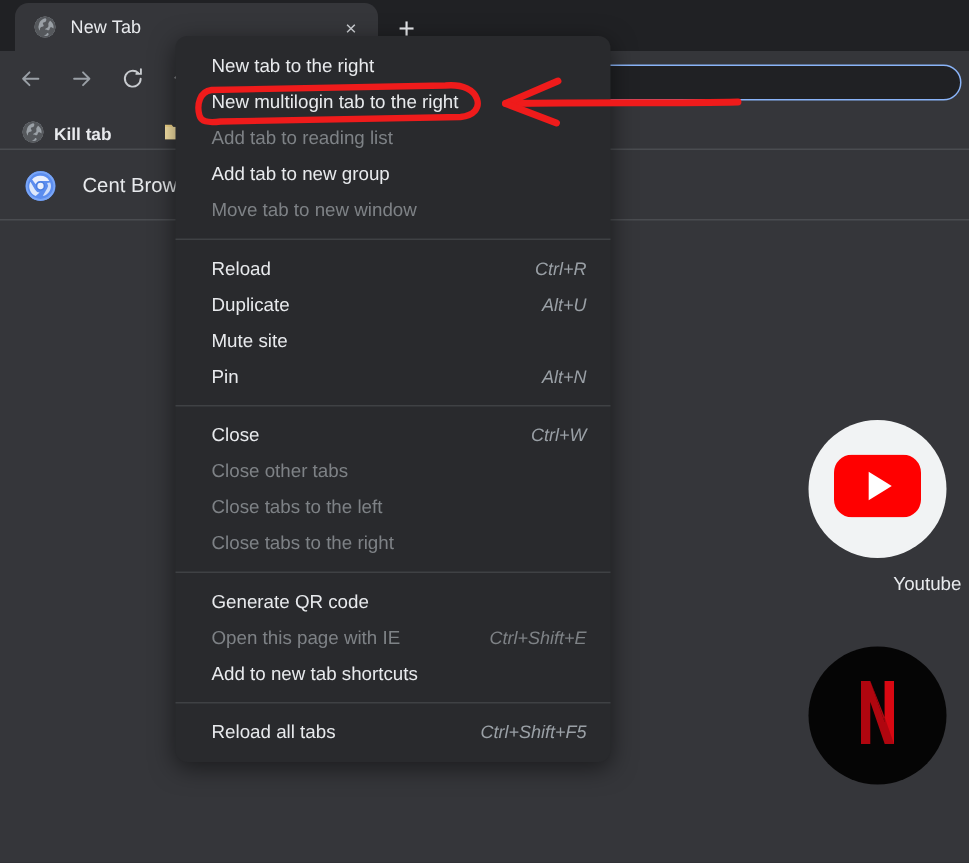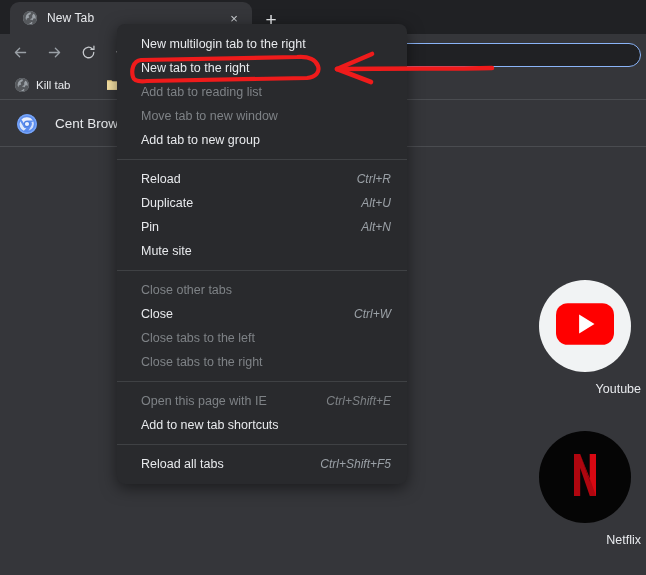--- a/index.html
+++ b/index.html
@@ -115,28 +115,29 @@
     left: 0; top: 70px;
     width: 646px; height: 30px;
     background: #35363a;
     display: flex;
     align-items: center;
     border-bottom: 1px solid #4a4c50;
     box-sizing: border-box;
   }
   .bm-item {
     display: flex;
-    align-items: center;
+    align-items: flex-end;
     height: 22px;
     padding: 0 6px;
     margin-left: 8px;
     border-radius: 4px;
     color: #e8eaed;
     font-size: 11.5px;
     white-space: nowrap;
+    font-weight: bold;
   }
   .bm-ico {
     width: 16px; height: 16px;
     margin-right: 6px;
     flex: 0 0 16px;
     display: block;
   }
 
   
   .secondbar {
@@ -342,72 +343,74 @@
     <div class="shortcut" style="left:529px; top:283px;">
       <div class="sc-circle" style="background:#050505;">
         <span>
           <svg viewBox="0 0 30 46" width="30" height="46">
             <path d="M4 2h6.2l9.6 27.5V2H26v42h-6.2L10.2 16v28H4z" fill="#b0060f"></path>
             <path d="M4 2h6.2l9.6 27.5V2H26v42l-6.2-17.8L10.2 2z" fill="#e50914" opacity="0.75"></path>
             <path d="M4 2h6.2l9.6 27.5V2H26" fill="none"></path>
           </svg>
         </span>
       </div>
-      <div class="sc-label">Netflix</div>
     </div>
 
   </div>
 
   <div class="ctxmenu" id="ctxmenu">
       <div class="mi">
+        <span class="mi-label">New tab to the right</span>
+      </div>
+      <div class="mi">
         <span class="mi-label">New multilogin tab to the right</span>
       </div>
-      <div class="mi">
-        <span class="mi-label">New tab to the right</span>
-      </div>
       <div class="mi disabled">
         <span class="mi-label">Add tab to reading list</span>
       </div>
+      <div class="mi">
+        <span class="mi-label">Add tab to new group</span>
+      </div>
       <div class="mi disabled">
         <span class="mi-label">Move tab to new window</span>
-      </div>
-      <div class="mi">
-        <span class="mi-label">Add tab to new group</span>
       </div>
       <div class="msep"></div>
       <div class="mi">
         <span class="mi-label">Reload</span>
         <span class="mi-accel">Ctrl+R</span>
       </div>
       <div class="mi">
         <span class="mi-label">Duplicate</span>
         <span class="mi-accel">Alt+U</span>
       </div>
       <div class="mi">
+        <span class="mi-label">Mute site</span>
+      </div>
+      <div class="mi">
         <span class="mi-label">Pin</span>
         <span class="mi-accel">Alt+N</span>
       </div>
-      <div class="mi">
-        <span class="mi-label">Mute site</span>
-      </div>
       <div class="msep"></div>
-      <div class="mi disabled">
-        <span class="mi-label">Close other tabs</span>
-      </div>
       <div class="mi">
         <span class="mi-label">Close</span>
         <span class="mi-accel">Ctrl+W</span>
       </div>
       <div class="mi disabled">
+        <span class="mi-label">Close other tabs</span>
+      </div>
+      <div class="mi disabled">
         <span class="mi-label">Close tabs to the left</span>
       </div>
       <div class="mi disabled">
         <span class="mi-label">Close tabs to the right</span>
       </div>
       <div class="msep"></div>
+      <div class="mi">
+        <span class="mi-label">Generate QR code</span>
+      </div>
       <div class="mi disabled">
         <span class="mi-label">Open this page with IE</span>
         <span class="mi-accel">Ctrl+Shift+E</span>
       </div>
       <div class="mi">
         <span class="mi-label">Add to new tab shortcuts</span>
       </div>
       <div class="msep"></div>
       <div class="mi">
         <span class="mi-label">Reload all tabs</span>

